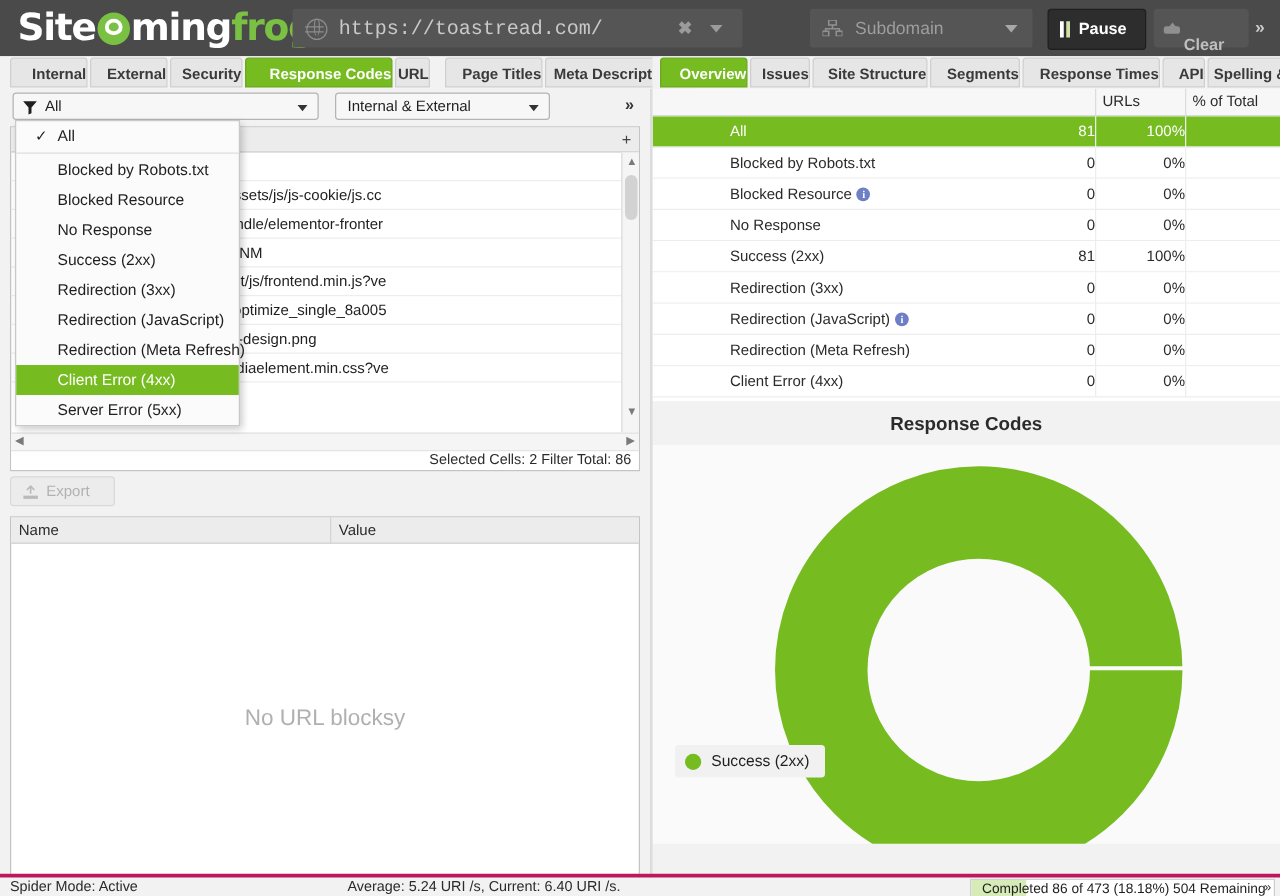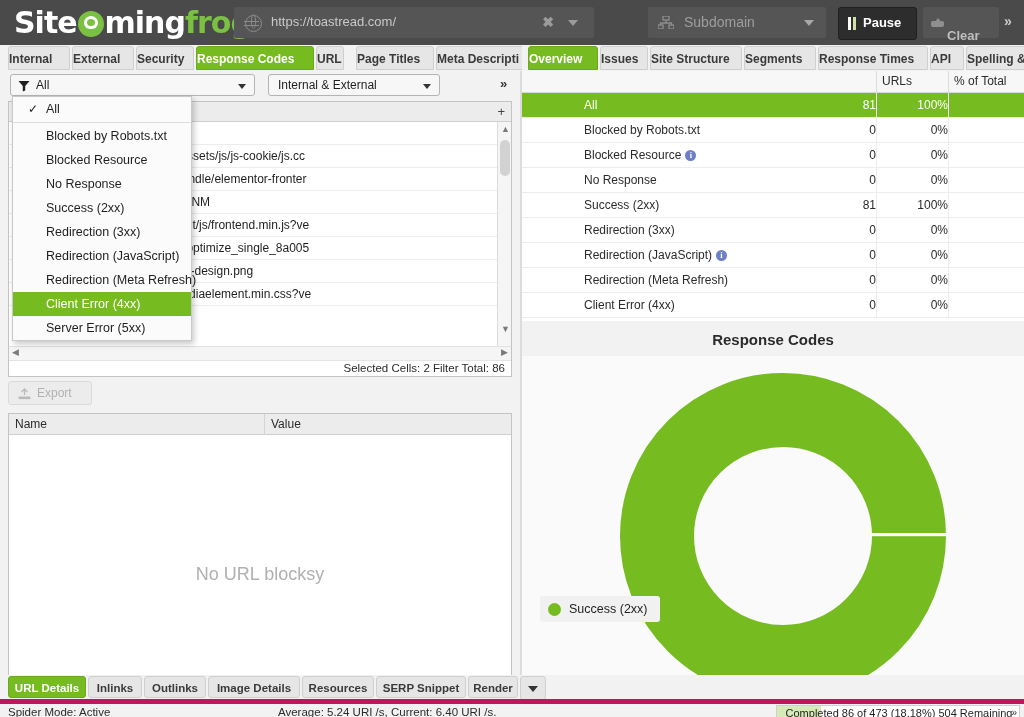--- a/index.html
+++ b/index.html
@@ -16,21 +16,21 @@
   .logo{position:absolute;left:14px;top:5px;font-size:30px;font-weight:bold;letter-spacing:-1px;color:#ffffff;line-height:36px;font-family:"DejaVu Sans",sans-serif;}
   .logo .grn{color:#7ac143;}
   .logo .frogmark{display:inline-block;width:26px;height:26px;border-radius:50%;background:#7ac143;position:relative;vertical-align:-4px;margin:0 1px;}
   .logo .frogmark:before{content:"";position:absolute;left:6px;top:5px;width:14px;height:13px;border-radius:50% 50% 45% 45%;background:#ffffff;}
   .logo .frogmark:after{content:"";position:absolute;left:9px;top:8px;width:8px;height:7px;border-radius:50%;background:#7ac143;}
 
   .urlbar{position:absolute;left:234px;top:7px;width:360px;height:31px;background:#555555;border-radius:2px;}
   .urlbar .globe{position:absolute;left:11px;top:8px;width:15px;height:15px;border-radius:50%;border:1.6px solid #8c8c8c;}
   .urlbar .globe:before{content:"";position:absolute;left:5px;top:-1.6px;width:3px;height:15px;border-radius:50%;border:1.6px solid #8c8c8c;border-top:none;border-bottom:none;}
   .urlbar .globe:after{content:"";position:absolute;left:-1.6px;top:5px;width:15px;height:3px;border-top:1.6px solid #8c8c8c;border-bottom:1.6px solid #8c8c8c;}
-  .urlbar .utext{position:absolute;left:37px;top:7px;font-size:13px;color:#c9c9c9;font-family:Liberation Sans, sans-serif;}
+  .urlbar .utext{position:absolute;left:37px;top:7px;font-size:16px;color:#c9c9c9;font-family:Liberation Mono, monospace;}
   .urlbar .uclear{position:absolute;right:40px;top:7px;font-size:14px;color:#9b9b9b;font-weight:bold;}
   .urlbar .ucaret{position:absolute;right:16px;top:13px;width:0;height:0;border-left:5px solid transparent;border-right:5px solid transparent;border-top:6px solid #9b9b9b;}
 
   .modesel{position:absolute;left:648px;top:7px;width:178px;height:31px;background:#555555;border-radius:2px;}
   .modesel .micon{position:absolute;left:10px;top:9px;width:16px;height:13px;}
   .modesel .mlabel{position:absolute;left:36px;top:7px;font-size:14px;color:#9e9e9e;}
   .modesel .mcaret{position:absolute;right:12px;top:13px;width:0;height:0;border-left:5px solid transparent;border-right:5px solid transparent;border-top:6px solid #a8a8a8;}
 
   .btn-pause{position:absolute;left:838px;top:7px;width:77px;height:31px;background:#2d2d2d;border-radius:3px;border:1px solid #1f1f1f;}
   .btn-pause .pic{position:absolute;left:9px;top:9px;width:11px;height:13px;}
@@ -44,21 +44,21 @@
   .btn-clear .cic:before{content:"";position:absolute;left:0;top:3px;width:13px;height:6px;background:#8f8f8f;border-radius:2px;}
   .btn-clear .cic:after{content:"";position:absolute;left:3px;top:0;width:0;height:0;border-left:4px solid transparent;border-right:4px solid transparent;border-bottom:5px solid #8f8f8f;}
   .btn-clear .clabel{position:absolute;left:24px;top:7px;font-size:13px;color:#bfbfbf;font-weight:bold;margin-top:14px;}
   .topchev{position:absolute;left:1004px;top:13px;font-size:14px;color:#c9c9c9;font-weight:bold;}
 
   
   .tabstrip{position:absolute;top:45px;height:26px;background:#f2f2f2;}
   .tabstrip.left{left:0;width:522px;}
   .tabstrip.right{left:522px;width:502px;}
   .tab{position:absolute;top:1px;height:24px;background:#e6e6e6;border:1px solid #cfcfcf;border-radius:3px 3px 0 0;
-       font-size:12px;font-weight:bold;color:#3a3a3a;line-height:24px;text-align:left;box-sizing:border-box;white-space:nowrap;overflow:hidden;}
+       font-size:12px;font-weight:bold;color:#3a3a3a;line-height:24px;text-align:right;box-sizing:border-box;white-space:nowrap;overflow:hidden;}
   .tab.active{background:#76bc21;border-color:#6aa91d;color:#ffffff;}
   .tabmore{position:absolute;top:1px;width:26px;height:24px;background:#e6e6e6;border:1px solid #cfcfcf;border-radius:3px;}
   .tabmore:after{content:"";position:absolute;left:8px;top:10px;width:0;height:0;border-left:5px solid transparent;border-right:5px solid transparent;border-top:6px solid #333;}
 
   
   .leftpane{position:absolute;left:0;top:71px;width:520px;height:604px;background:#f2f2f2;}
   .filterrow{position:absolute;left:0;top:0;width:520px;height:28px;}
   .filter-combo{position:absolute;left:10px;top:3px;width:245px;height:22px;background:#f7f7f7;border:1px solid #b4b4b4;border-radius:3px;box-sizing:border-box;}
   .filter-combo .funnel{position:absolute;left:7px;top:5px;width:12px;height:12px;}
   .filter-combo .fl{position:absolute;left:25px;top:3px;font-size:12px;color:#1f1f1f;}
@@ -137,21 +137,21 @@
   .legend .dot{width:13px;height:13px;border-radius:50%;background:#76bc21;margin-right:8px;}
   .legend .lt{font-size:12.5px;color:#1f1f1f;}
 
   
   .bottomtabs{position:absolute;left:0;top:675px;width:522px;height:24px;background:#f2f2f2;}
   .btab{position:absolute;top:1px;height:22px;background:#e6e6e6;border:1px solid #cfcfcf;border-radius:3px;font-size:11.5px;font-weight:bold;color:#3a3a3a;line-height:22px;text-align:center;box-sizing:border-box;white-space:nowrap;overflow:hidden;}
   .btab.active{background:#76bc21;border-color:#6aa91d;color:#ffffff;}
   .btabmore{position:absolute;top:1px;width:24px;height:22px;background:#e6e6e6;border:1px solid #cfcfcf;border-radius:3px;}
   .btabmore:after{content:"";position:absolute;left:7px;top:9px;width:0;height:0;border-left:5px solid transparent;border-right:5px solid transparent;border-top:6px solid #333;}
 
-  .statusbar{position:absolute;left:0;top:699px;width:1024px;height:18px;background:#f2f2f2;border-top:5px solid #be185d;box-sizing:border-box;}
+  .statusbar{position:absolute;left:0;top:699px;width:1024px;height:18px;background:#f2f2f2;border-top:3px solid #be185d;box-sizing:border-box;}
   .statusbar .sm{position:absolute;left:8px;top:2px;font-size:11.5px;color:#2b2b2b;}
   .statusbar .avg{position:absolute;left:278px;top:2px;font-size:11.5px;color:#2b2b2b;}
   .progress{position:absolute;left:776px;top:1px;width:244px;height:15px;background:#ffffff;border:1px solid #cfcfcf;box-sizing:border-box;}
   .progress .fill{position:absolute;left:0;top:0;height:100%;background:#d7ebb8;}
   .progress .ptext{position:absolute;left:0;top:1px;width:244px;text-align:center;font-size:11px;color:#1f1f1f;}
   .progress .pchev{position:absolute;right:2px;top:1px;font-size:10px;color:#333;}
   .rightsplit{position:absolute;left:520px;top:71px;width:2px;height:646px;background:#dcdcdc;}
 </style>
 </head>
 <body>
@@ -402,30 +402,20 @@
       </svg>
       <div class="legend">
         <span class="dot"></span>
         <span class="lt">Success (2xx)</span>
       </div>
     </div>
   </div>
 
   <div class="rightsplit"></div>
 
-  <div class="bottomtabs" id="bottom-tabs">
-      <div class="btab active" style="left: 8px; width: 78px;">URL Details</div>
-      <div class="btab" style="left: 88px; width: 54px;">Inlinks</div>
-      <div class="btab" style="left: 144px; width: 62px;">Outlinks</div>
-      <div class="btab" style="left: 208px; width: 92px;">Image Details</div>
-      <div class="btab" style="left: 302px; width: 72px;">Resources</div>
-      <div class="btab" style="left: 376px; width: 90px;">SERP Snippet</div>
-      <div class="btab" style="left: 468px; width: 50px;">Render</div>
-      <div class="btabmore" style="left: 520px;"></div>
-    </div>
 
   <div class="statusbar">
     <span class="sm">Spider Mode: Active</span>
     <span class="avg">Average: 5.24 URI /s, Current: 6.40 URI /s.</span>
     <div class="progress">
       <div class="fill" id="pfill" style="width: 18.18%;"></div>
       <span class="ptext">Completed 86 of 473 (18.18%) 504 Remaining</span>
       <span class="pchev">»</span>
     </div>
   </div>

